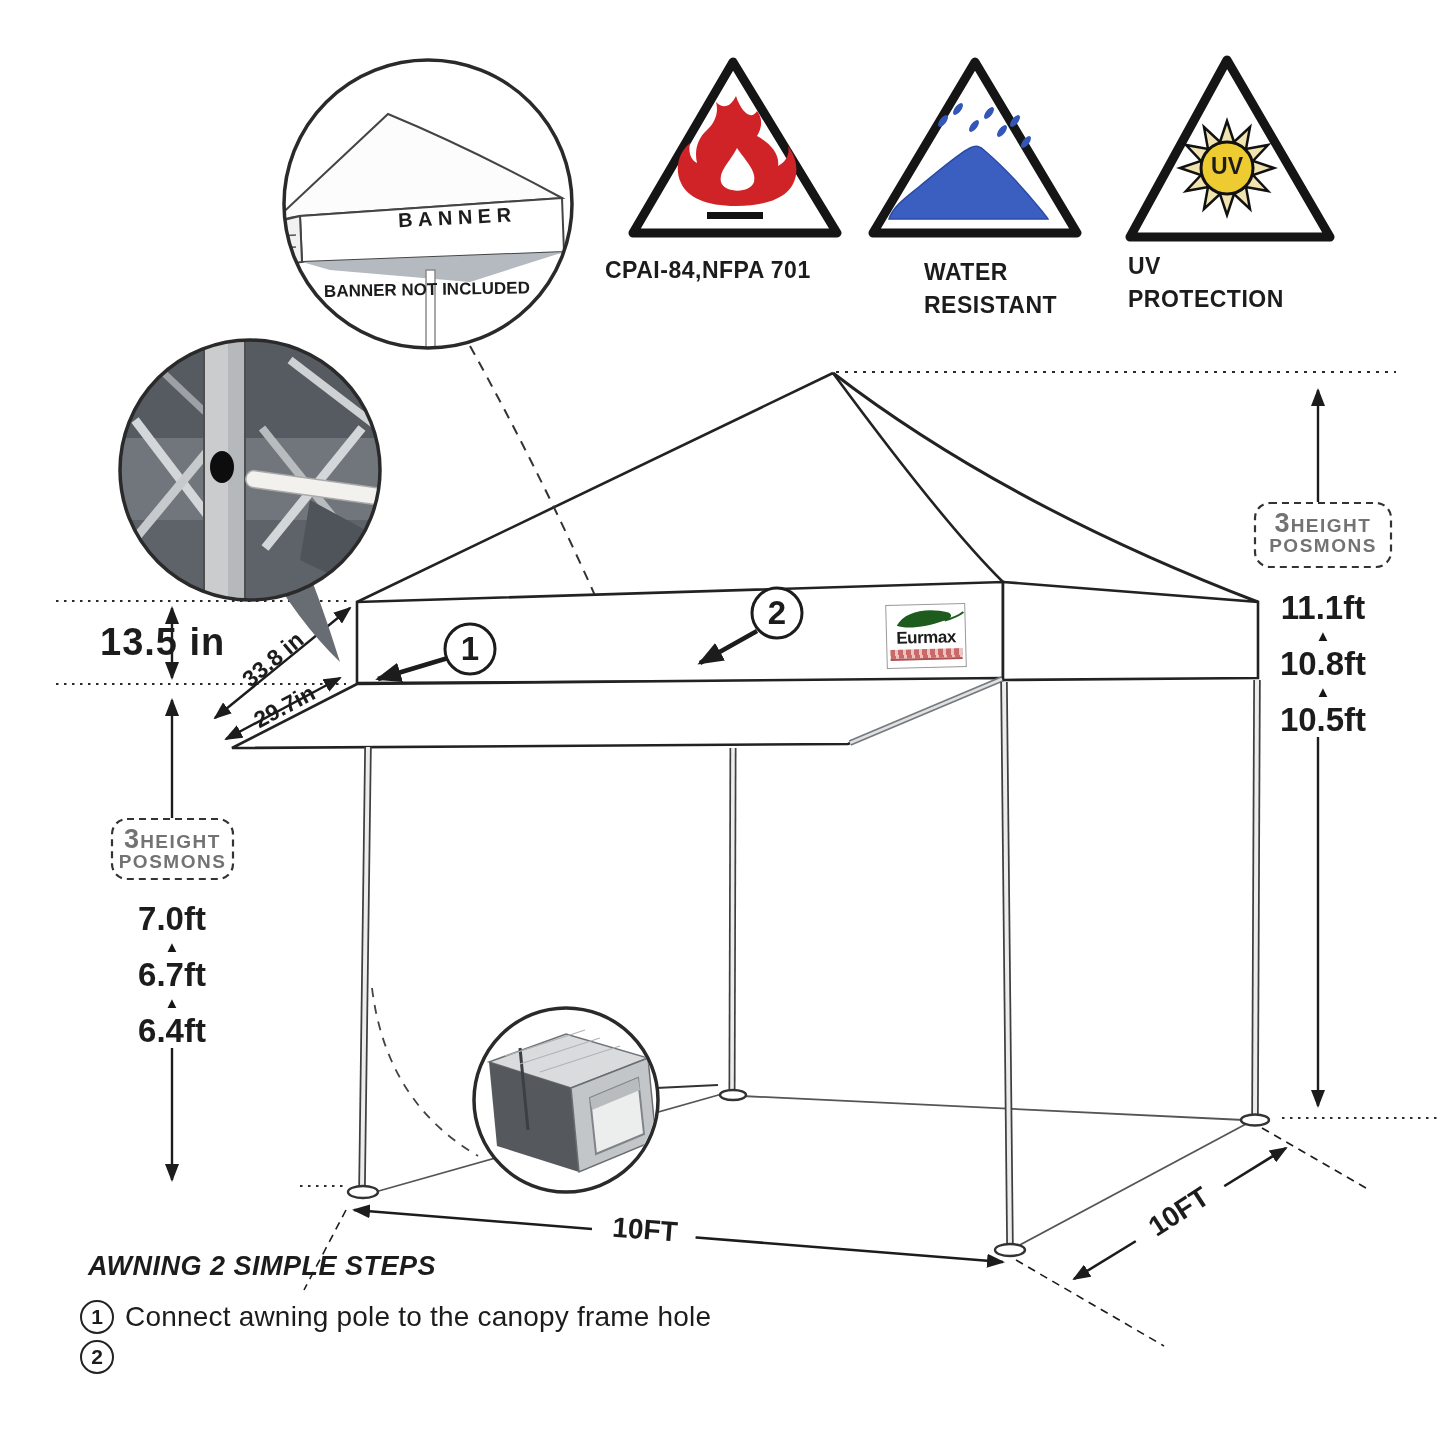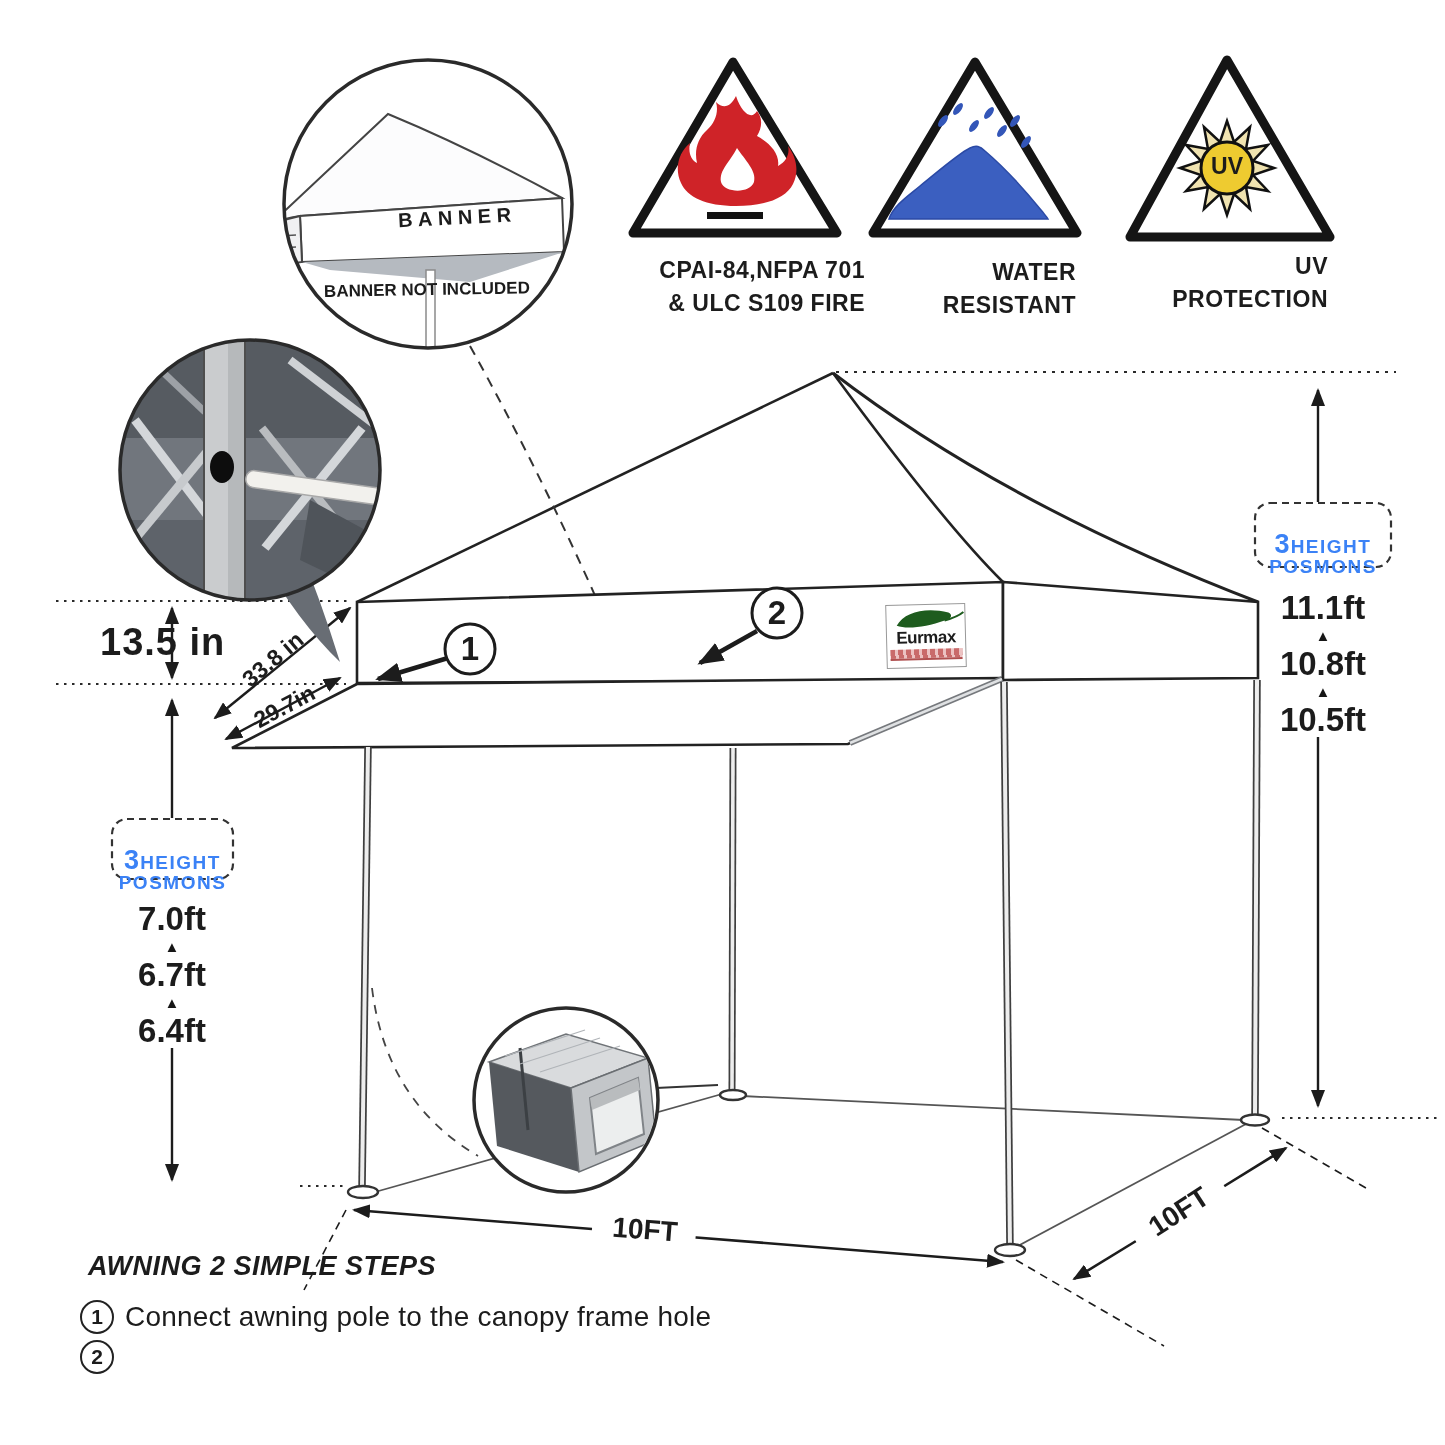--- a/index.html
+++ b/index.html
@@ -1,24 +1,24 @@
 <!DOCTYPE html>
 <html><head>
 <meta charset="utf-8">
 <style>
   html,body{margin:0;padding:0;background:#fff;}
   #stage{position:relative;width:1445px;height:1445px;background:#fff;overflow:hidden;
          font-family:"Liberation Sans",sans-serif;color:#1c1c1c;}
   #scene{position:absolute;left:0;top:0;}
   .txt{position:absolute;white-space:nowrap;color:#1c1c1c;}
-  .cert{font-size:23px;font-weight:700;text-align:right;line-height:33px;letter-spacing:.5px;}
+  .cert{font-size:23px;font-weight:700;text-align:left;line-height:33px;letter-spacing:.5px;}
   .ftlabel{font-size:33px;font-weight:700;text-align:center;line-height:36px;}
   .upmark{font-size:15px;line-height:20px;text-align:center;color:#161616;}
   .hcol{position:absolute;display:flex;flex-direction:column;align-items:center;}
-  .posbox{position:absolute;text-align:center;font-weight:700;letter-spacing:1px;color:#3b82f6;margin-top:21px;}
+  .posbox{position:absolute;text-align:center;font-weight:700;letter-spacing:1px;color:#737373;}
   .posbox .big{font-size:27px;}
   .posbox .small{font-size:19px;letter-spacing:1.5px;}
   .rot{transform-origin:center center;}
   .dimtxt{font-size:23px;font-weight:700;text-align:center;}
   .tenft{font-size:28px;font-weight:700;text-align:center;background:#fff;padding:0 3px;}
   .callout{font-size:33px;font-weight:600;text-align:center;}
   .steprow{position:absolute;display:flex;align-items:center;gap:11px;}
   .stepnum{width:30px;height:30px;border:2.5px solid #222;border-radius:50%;
            display:flex;align-items:center;justify-content:center;
            font-size:21px;font-weight:700;flex:0 0 auto;}
@@ -217,23 +217,22 @@
 
   <g>
     <path d="M1227,60 L1330,237 L1130,237 Z" fill="#fff" stroke="#151515" stroke-width="9" stroke-linejoin="round"></path>
     <polygon points="1227,121 1234,142 1250,127 1246,149 1268,145 1253,161 1274,168 1253,175 1268,191 1246,187 1250,209 1234,194 1227,215 1220,194 1204,209 1208,187 1186,191 1201,175 1180,168 1201,161 1186,145 1208,149 1204,127 1220,142" fill="#f0e3b0" stroke="#111" stroke-width="2.5"></polygon>
     <circle cx="1227" cy="168" r="26" fill="#eecb30" stroke="#111" stroke-width="3"></circle>
   </g>
 </svg>
 
 <div class="txt cert" style="left:605px;top:254px;width:260px;">
   <div>CPAI-84,NFPA 701</div>
-  <div>&amp; ULC S109 FIRE</div>
-</div>
-<div class="txt cert" style="left:876px;top:256px;width:200px;">
+</div>
+<div class="txt cert" style="left:924px;top:256px;width:200px;">
   <div>WATER</div>
   <div>RESISTANT</div>
 </div>
 <div class="txt cert" style="left:1128px;top:250px;width:200px;">
   <div>UV</div>
   <div>PROTECTION</div>
 </div>
 <div class="txt" style="left:1203px;top:153px;width:48px;text-align:center;font-size:23px;font-weight:700;">UV</div>
 
 <div class="txt" style="left:398px;top:205px;width:166px;font-size:20px;font-weight:600;letter-spacing:5.5px;transform:rotate(-3deg);">BANNER</div>

